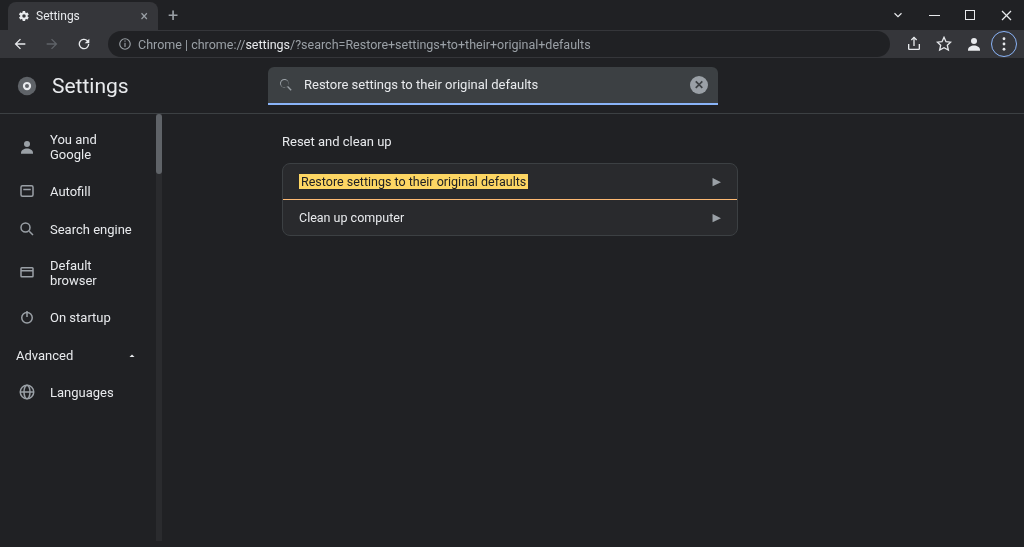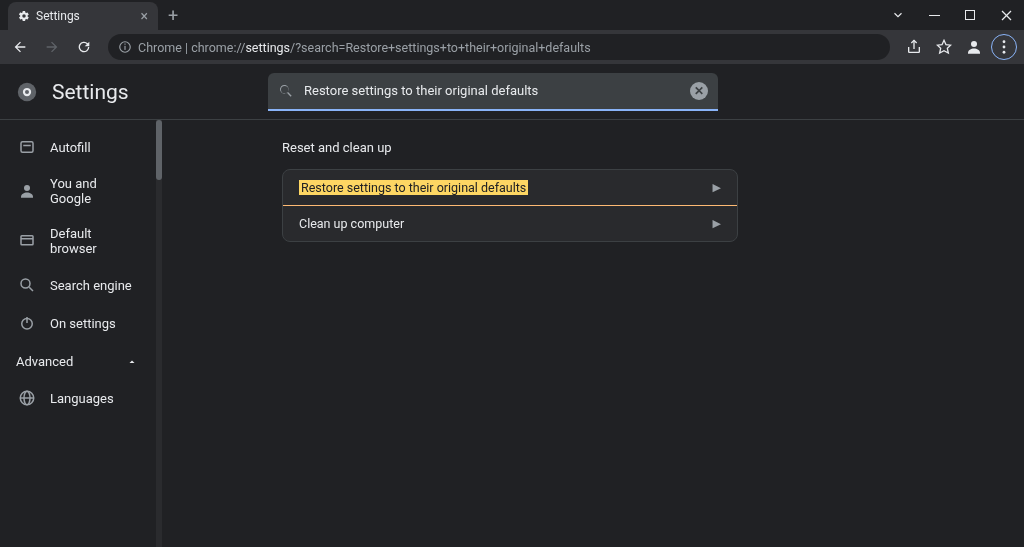--- a/index.html
+++ b/index.html
@@ -9,21 +9,21 @@
     .titlebar { height: 30px; background: #202124; display: flex; align-items: flex-end; }
     .tab { display: flex; align-items: center; background: #35363a; height: 28px; border-radius: 8px 8px 0 0; margin-left: 8px; padding: 0 10px; width: 150px; gap: 6px; font-size: 12px; color: #e8eaed; }
     .tab .gear { width: 12px; height: 12px; fill: #e8eaed; }
     .tab-title { flex: 1; white-space: nowrap; overflow: hidden; }
     .tab-close { font-size: 14px; color: #9aa0a6; cursor: pointer; }
     .new-tab { color: #9aa0a6; font-size: 18px; margin-left: 10px; margin-bottom: 4px; cursor: pointer; }
     .winctrls { margin-left: auto; display: flex; align-items: center; gap: 0; height: 30px; }
     .winbtn { width: 36px; height: 30px; display: flex; align-items: center; justify-content: center; color: #e8eaed; font-size: 13px; }
 
     
-    .toolbar { height: 34px; background: #35363a; display: flex; align-items: center; padding: 0 6px; gap: 4px; }
+    .toolbar { height: 28px; background: #35363a; display: flex; align-items: center; padding: 0 6px; gap: 4px; }
     .nav-btn { width: 28px; height: 28px; display: flex; align-items: center; justify-content: center; color: #9aa0a6; border-radius: 50%; }
     .nav-btn.enabled { color: #e8eaed; }
     .addr { flex: 1; display: flex; align-items: center; background: #202124; border-radius: 14px; height: 26px; padding: 0 10px; font-size: 12.5px; color: #9aa0a6; gap: 6px; margin: 0 6px; }
     .addr-prefix { color: #9aa0a6; }
     .addr-highlight { color: #e8eaed; }
     .toolbar-right { display: flex; align-items: center; gap: 2px; }
     .tool-icon { width: 28px; height: 28px; display: flex; align-items: center; justify-content: center; color: #e8eaed; }
     .kebab-frame { border: 1.5px solid #8ab4f8; border-radius: 50%; width: 26px; height: 26px; display: flex; align-items: center; justify-content: center; }
 
     
@@ -165,52 +165,52 @@
     <input class="search-input" value="Restore settings to their original defaults" style="">
     <div class="clear-btn">✕</div>
   </div>
 </div>
 
 <div class="main">
   <div class="sidebar-wrap">
     <div class="sidebar">
       <div class="s-item">
           <svg viewBox="0 0 24 24">
+            <circle cx="12" cy="8" r="4"></circle>
+            <path d="M4 20c0-4 4-6 8-6s8 2 8 6v1H4z"></path>
+          </svg>
+          <span>You and Google</span>
+        </div>
+      <div class="s-item">
+          <svg viewBox="0 0 24 24">
             <rect x="4" y="5" width="16" height="14" rx="2" fill="none" stroke="#9aa0a6" stroke-width="2"></rect>
             <rect x="7" y="9" width="10" height="2"></rect>
           </svg>
           <span>Autofill</span>
         </div>
       <div class="s-item">
           <svg viewBox="0 0 24 24">
-            <circle cx="12" cy="8" r="4"></circle>
-            <path d="M4 20c0-4 4-6 8-6s8 2 8 6v1H4z"></path>
-          </svg>
-          <span>You and Google</span>
+            <circle cx="10" cy="10" r="6" fill="none" stroke="#9aa0a6" stroke-width="2"></circle>
+            <line x1="15" y1="15" x2="20" y2="20" stroke="#9aa0a6" stroke-width="2"></line>
+          </svg>
+          <span>Search engine</span>
         </div>
       <div class="s-item">
           <svg viewBox="0 0 24 24">
             <rect x="4" y="5" width="16" height="12" rx="1" fill="none" stroke="#9aa0a6" stroke-width="2"></rect>
             <line x1="4" y1="9" x2="20" y2="9" stroke="#9aa0a6" stroke-width="2"></line>
           </svg>
           <span>Default browser</span>
         </div>
       <div class="s-item">
           <svg viewBox="0 0 24 24">
-            <circle cx="10" cy="10" r="6" fill="none" stroke="#9aa0a6" stroke-width="2"></circle>
-            <line x1="15" y1="15" x2="20" y2="20" stroke="#9aa0a6" stroke-width="2"></line>
-          </svg>
-          <span>Search engine</span>
-        </div>
-      <div class="s-item">
-          <svg viewBox="0 0 24 24">
             <circle cx="12" cy="13" r="7" fill="none" stroke="#9aa0a6" stroke-width="2"></circle>
             <line x1="12" y1="4" x2="12" y2="12" stroke="#9aa0a6" stroke-width="2"></line>
           </svg>
-          <span>On settings</span>
+          <span>On startup</span>
         </div>
 
       <div class="s-header">
         <span>Advanced</span>
         <svg class="chev" viewBox="0 0 24 24">
             <path d="M7 14l5-5 5 5z"></path>
           </svg>
       </div>
 
       <div class="s-item">

